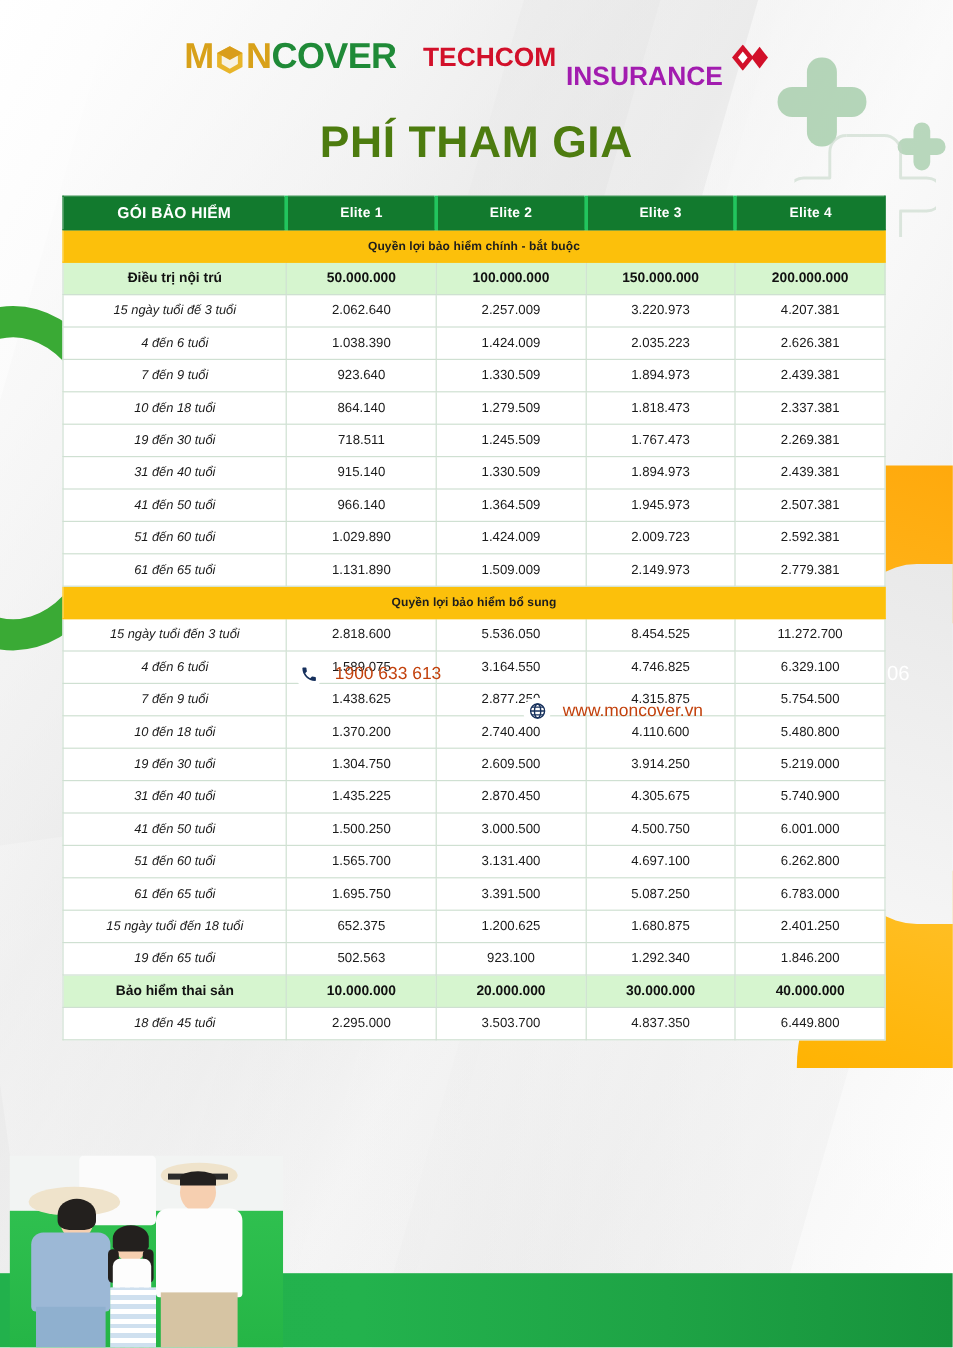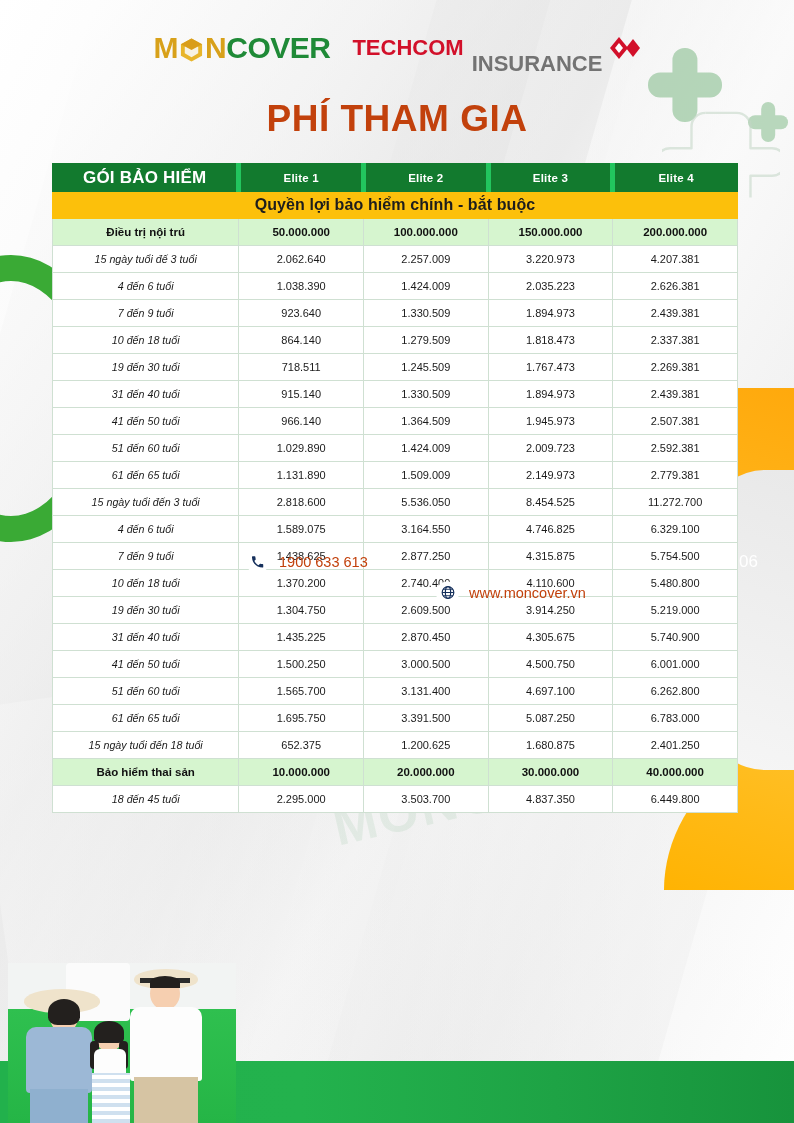--- a/index.html
+++ b/index.html
@@ -45,47 +45,47 @@
   .logos{position:absolute;left:0;right:0;top:26px;height:44px;z-index:4;
     display:flex;align-items:center;justify-content:center;gap:22px;}
   .logo-mon{font-size:30px;font-weight:bold;letter-spacing:-.5px;line-height:1;
     display:flex;align-items:center;}
   .logo-mon .m{color:#d8a11a;}
   .logo-mon .hex{display:inline-block;width:25px;height:26px;margin:0 1px;position:relative;top:2px;}
   .logo-mon .n{color:#d8a11a;}
   .logo-mon .cover{color:#1f8a37;}
   .logo-tci{display:flex;align-items:center;gap:8px;font-size:22px;font-weight:bold;line-height:1;}
   .logo-tci .tc{color:#d2102a;}
-  .logo-tci .ins{color:#737373;margin-top:31px;}
+  .logo-tci .ins{color:#a21caf;margin-top:31px;}
   .tci-mark{width:30px;height:22px;}
 
   .page-title{position:absolute;left:0;right:0;top:98px;text-align:center;z-index:4;
-    font-size:37px;font-weight:bold;color:#c2410c;letter-spacing:.5px;}
+    font-size:37px;font-weight:bold;color:#4d7c0f;letter-spacing:.5px;}
 
   
   .watermark{position:absolute;left:168px;top:402px;z-index:3;pointer-events:none;
     font-size:68px;font-weight:bold;color:#1f8a37;opacity:.085;letter-spacing:2px;
     transform:rotate(-13deg);white-space:nowrap;}
   .watermark2{position:absolute;left:330px;top:762px;z-index:3;pointer-events:none;
     font-size:52px;font-weight:bold;color:#1f8a37;opacity:.075;letter-spacing:2px;
     transform:rotate(-13deg);white-space:nowrap;}
 
   
   .tbl-wrap{position:absolute;left:52px;top:163px;width:686px;z-index:5;}
   table{border-collapse:collapse;width:100%;table-layout:fixed;background:#fff;}
   col.c0{width:27.2%;}
   col.cx{width:18.2%;}
   th,td{border:1px solid #cfe0d2;padding:0;text-align:center;vertical-align:middle;}
 
   thead th{background:#127a2e;color:#fff;font-size:11.5px;font-weight:bold;height:27px;
     letter-spacing:.2px;border-color:#127a2e;}
-  thead th.first{font-size:17px;}
-  thead th.sep{border-left:5px solid #22c55e;}
-
-  tr.section td{background:#fcc00b;color:#1d1d1d;font-weight:bold;font-size:16px;height:26px;
+  thead th.first{font-size:13px;}
+  thead th.sep{border-left:3px solid #22c55e;}
+
+  tr.section td{background:#fcc00b;color:#1d1d1d;font-weight:bold;font-size:10px;height:26px;
     border-color:#fcc00b;letter-spacing:.1px;}
 
   tr.benefit td{background:#d6f5cf;font-weight:bold;font-size:11.5px;height:26px;color:#111;}
   tr.benefit td.lbl{font-size:11.5px;}
   tr.benefit.two td{height:38px;}
   tr.benefit.two td.lbl{line-height:1.25;}
 
   tr.age td{height:26px;font-size:11px;color:#1a1a1a;background:transparent;}
   tr.age td.lbl{font-style:italic;font-size:10.7px;}
   tr.age td.val{font-style:normal;}
@@ -257,20 +257,23 @@
           <td class="val">2.009.723</td>
           <td class="val">2.592.381</td>
         </tr>
         <tr class="age">
           <td class="lbl">61 đến 65 tuổi</td>
           <td class="val">1.131.890</td>
           <td class="val">1.509.009</td>
           <td class="val">2.149.973</td>
           <td class="val">2.779.381</td>
         </tr>
+        <tr class="section">
+          <td colspan="5">Quyền lợi bảo hiểm bổ sung</td>
+        </tr>
         <tr class="age">
           <td class="lbl">15 ngày tuổi đến 3 tuổi</td>
           <td class="val">2.818.600</td>
           <td class="val">5.536.050</td>
           <td class="val">8.454.525</td>
           <td class="val">11.272.700</td>
         </tr>
         <tr class="age">
           <td class="lbl">4 đến 6 tuổi</td>
           <td class="val">1.589.075</td>
@@ -326,20 +329,27 @@
           <td class="val">3.391.500</td>
           <td class="val">5.087.250</td>
           <td class="val">6.783.000</td>
         </tr>
         <tr class="age">
           <td class="lbl">15 ngày tuổi đến 18 tuổi</td>
           <td class="val">652.375</td>
           <td class="val">1.200.625</td>
           <td class="val">1.680.875</td>
           <td class="val">2.401.250</td>
+        </tr>
+        <tr class="age">
+          <td class="lbl">19 đến 65 tuổi</td>
+          <td class="val">502.563</td>
+          <td class="val">923.100</td>
+          <td class="val">1.292.340</td>
+          <td class="val">1.846.200</td>
         </tr>
         <tr class="benefit">
           <td class="lbl">Bảo hiểm thai sản</td>
           <td>10.000.000</td>
           <td>20.000.000</td>
           <td>30.000.000</td>
           <td>40.000.000</td>
         </tr>
         <tr class="age">
           <td class="lbl">18 đến 45 tuổi</td>

